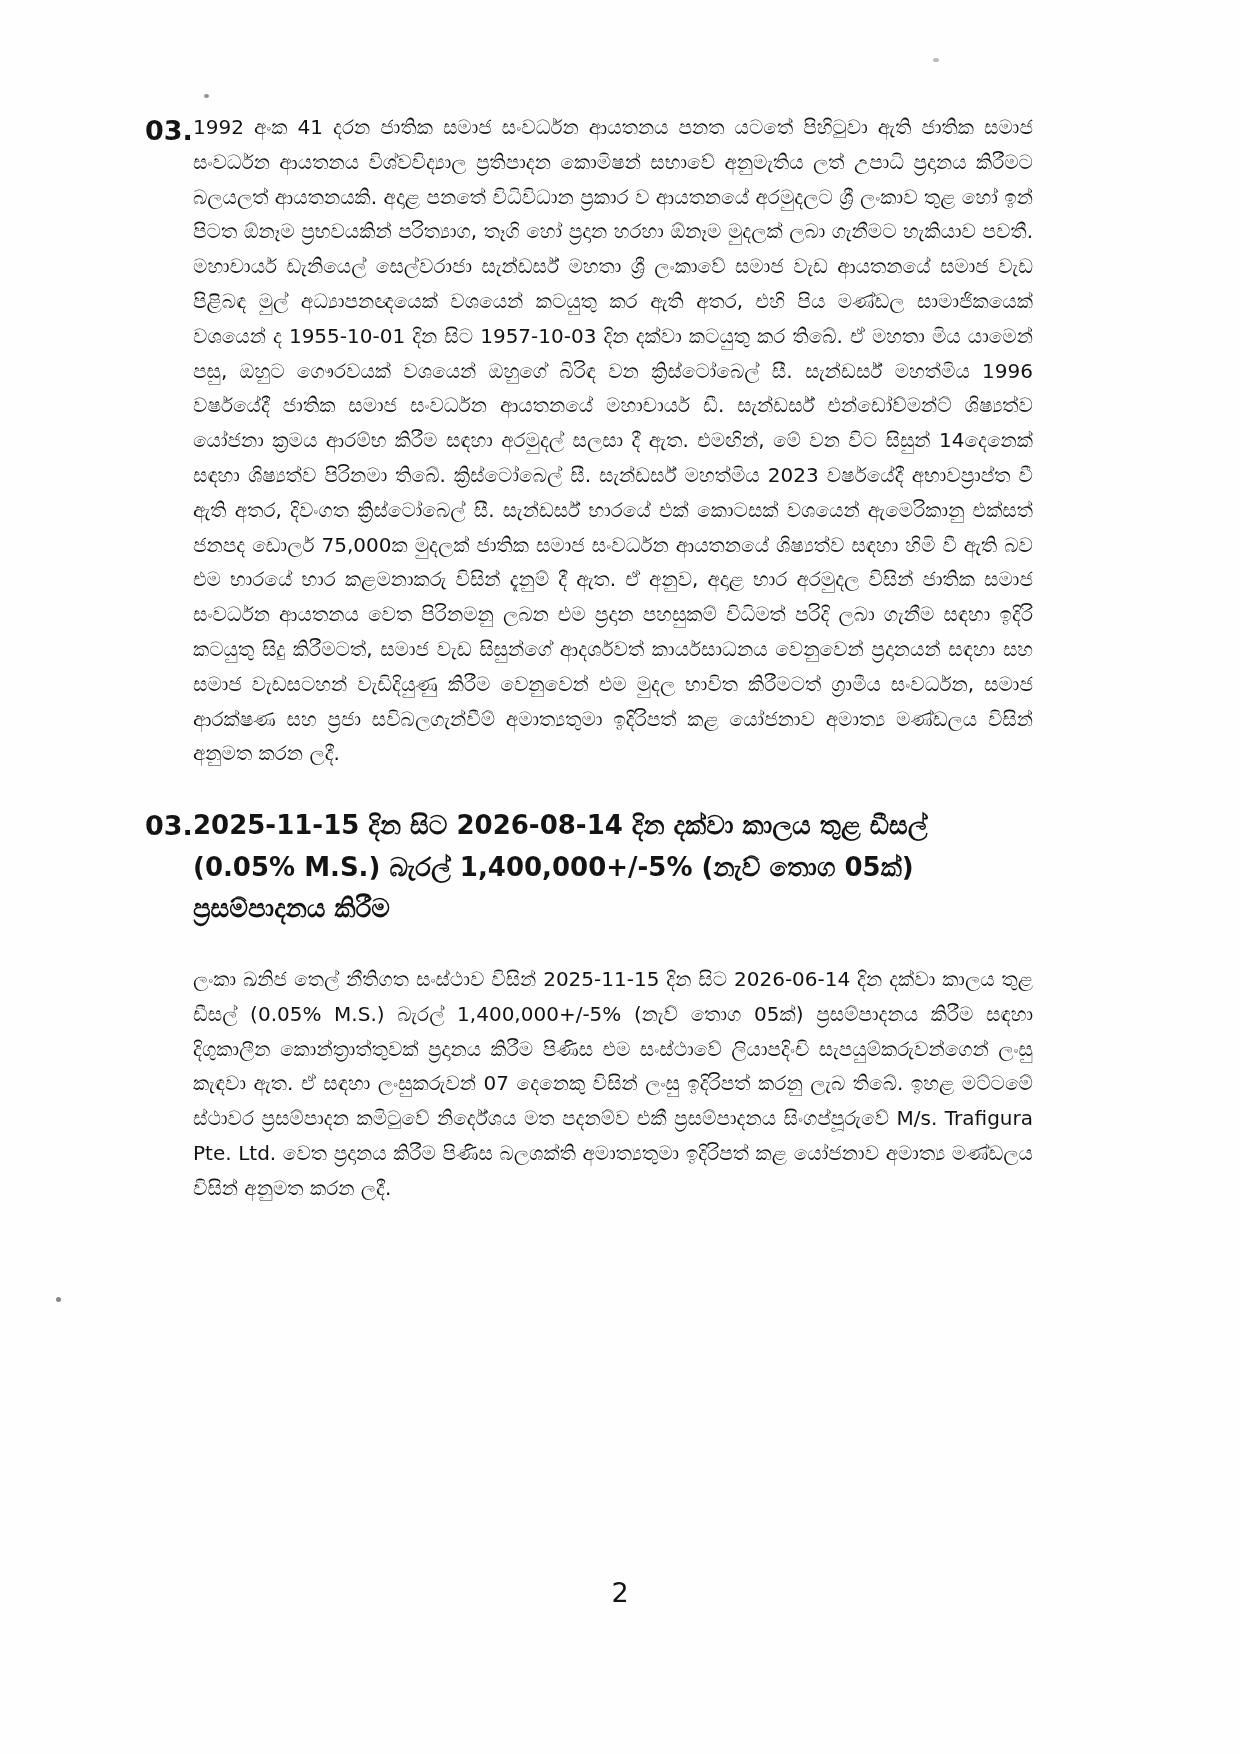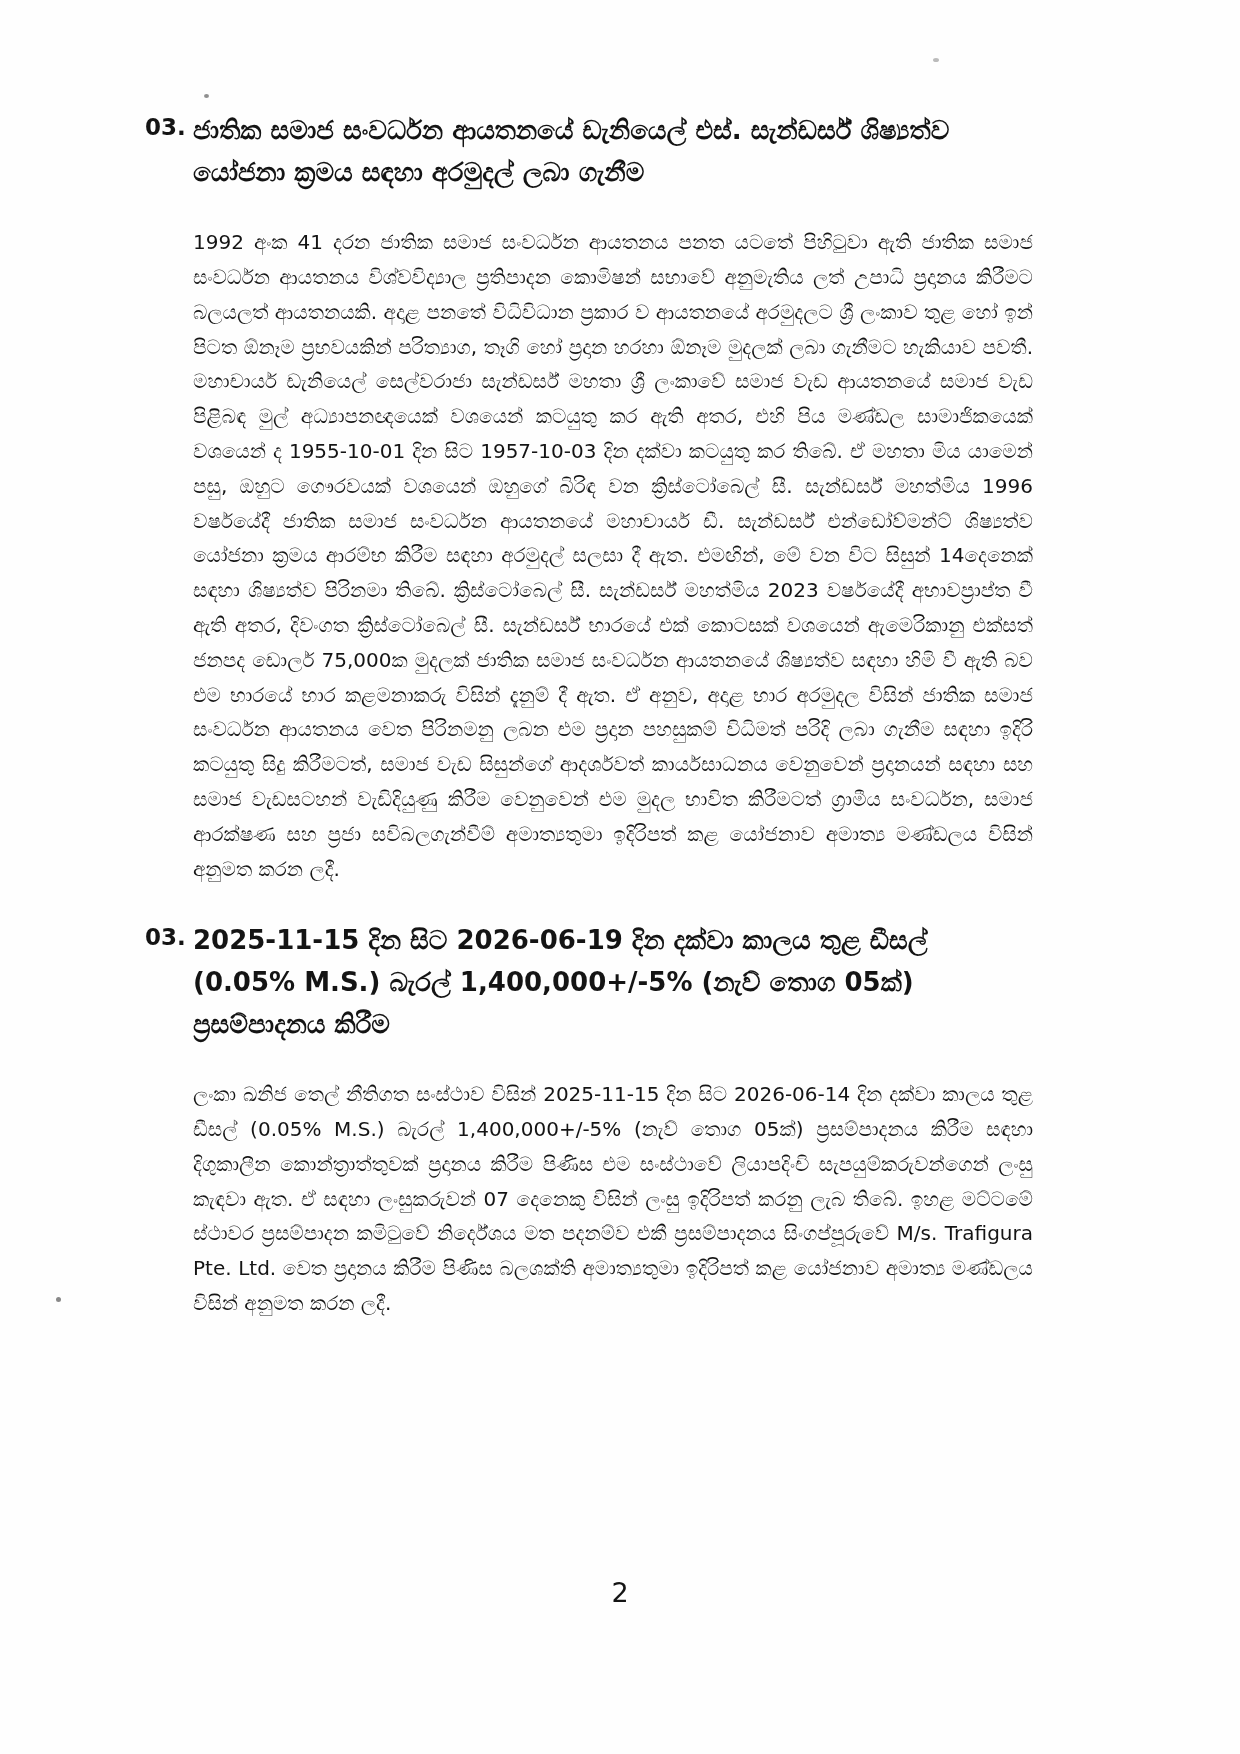--- a/index.html
+++ b/index.html
@@ -24,21 +24,21 @@
     width: 888px;
   }
   .item {
     display: flex;
     align-items: flex-start;
     margin-bottom: 34px;
   }
   .item-number {
     flex: 0 0 48px;
     width: 48px;
-    font-size: 23px;
+    font-size: 27px;
     font-weight: bold;
     line-height: 1.55;
   }
   .item-content {
     flex: 1 1 auto;
     min-width: 0;
   }
   .item-heading {
     margin: 0 0 32px 0;
     font-size: 26px;
@@ -78,29 +78,28 @@
 
   <span class="artifact a1"></span>
   <span class="artifact a2"></span>
   <span class="artifact a3"></span>
 
   <div class="content">
 
     <div class="item">
       <div class="item-number">03.</div>
       <div class="item-content">
-        <h2 class="item-heading">ජාතික සමාජ සංවර්ධන ආයතනයේ ඩැනියෙල් එස්. සැන්ඩර්ස් ශිෂ්‍යත්ව යෝජනා ක්‍රමය සඳහා අරමුදල් ලබා ගැනීම</h2>
         <p class="item-body">1992 අංක 41 දරන ජාතික සමාජ සංවර්ධන ආයතනය පනත යටතේ පිහිටුවා ඇති ජාතික සමාජ සංවර්ධන ආයතනය විශ්වවිද්‍යාල ප්‍රතිපාදන කොමිෂන් සභාවේ අනුමැතිය ලත් උපාධි ප්‍රදානය කිරීමට බලයලත් ආයතනයකි. අදාළ පනතේ විධිවිධාන ප්‍රකාර ව ආයතනයේ අරමුදලට ශ්‍රී ලංකාව තුළ හෝ ඉන් පිටත ඕනෑම ප්‍රභවයකින් පරිත්‍යාග, තෑගි හෝ ප්‍රදාන හරහා ඕනෑම මුදලක් ලබා ගැනීමට හැකියාව පවතී. මහාචාර්ය ඩැනියෙල් සෙල්වරාජා සැන්ඩර්ස් මහතා ශ්‍රී ලංකාවේ සමාජ වැඩ ආයතනයේ සමාජ වැඩ පිළිබඳ මුල් අධ්‍යාපනඥයෙක් වශයෙන් කටයුතු කර ඇති අතර, එහි පිය මණ්ඩල සාමාජිකයෙක් වශයෙන් ද 1955-10-01 දින සිට 1957-10-03 දින දක්වා කටයුතු කර තිබේ. ඒ මහතා මිය යාමෙන් පසු, ඔහුට ගෞරවයක් වශයෙන් ඔහුගේ බිරිඳ වන ක්‍රිස්ටෝබෙල් සී. සැන්ඩර්ස් මහත්මිය 1996 වර්ෂයේදී ජාතික සමාජ සංවර්ධන ආයතනයේ මහාචාර්ය ඩී. සැන්ඩර්ස් එන්ඩෝව්මන්ට් ශිෂ්‍යත්ව යෝජනා ක්‍රමය ආරම්භ කිරීම සඳහා අරමුදල් සලසා දී ඇත. එමඟින්, මේ වන විට සිසුන් 14දෙනෙක් සඳහා ශිෂ්‍යත්ව පිරිනමා තිබේ. ක්‍රිස්ටෝබෙල් සී. සැන්ඩර්ස් මහත්මිය 2023 වර්ෂයේදී අභාවප්‍රාප්ත වී ඇති අතර, දිවංගත ක්‍රිස්ටෝබෙල් සී. සැන්ඩර්ස් භාරයේ එක් කොටසක් වශයෙන් ඇමෙරිකානු එක්සත් ජනපද ඩොලර් 75,000ක මුදලක් ජාතික සමාජ සංවර්ධන ආයතනයේ ශිෂ්‍යත්ව සඳහා හිමි වී ඇති බව එම භාරයේ භාර කළමනාකරු විසින් දැනුම් දී ඇත. ඒ අනුව, අදාළ භාර අරමුදල විසින් ජාතික සමාජ සංවර්ධන ආයතනය වෙත පිරිනමනු ලබන එම ප්‍රදාන පහසුකම් විධිමත් පරිදි ලබා ගැනීම සඳහා ඉදිරි කටයුතු සිදු කිරීමටත්, සමාජ වැඩ සිසුන්ගේ ආදර්ශවත් කාර්යසාධනය වෙනුවෙන් ප්‍රදානයන් සඳහා සහ සමාජ වැඩසටහන් වැඩිදියුණු කිරීම වෙනුවෙන් එම මුදල භාවිත කිරීමටත් ග්‍රාමීය සංවර්ධන, සමාජ ආරක්ෂණ සහ ප්‍රජා සවිබලගැන්වීම් අමාත්‍යතුමා ඉදිරිපත් කළ යෝජනාව අමාත්‍ය මණ්ඩලය විසින් අනුමත කරන ලදී.</p>
       </div>
     </div>
 
     <div class="item">
       <div class="item-number">03.</div>
       <div class="item-content">
-        <h2 class="item-heading">2025-11-15 දින සිට 2026-06-19 දින දක්වා කාලය තුළ ඩීසල් (0.05% M.S.) බැරල් 1,400,000+/-5% (නැව් තොග 05ක්) ප්‍රසම්පාදනය කිරීම</h2>
+        <h2 class="item-heading">2025-11-15 දින සිට 2026-08-14 දින දක්වා කාලය තුළ ඩීසල් (0.05% M.S.) බැරල් 1,400,000+/-5% (නැව් තොග 05ක්) ප්‍රසම්පාදනය කිරීම</h2>
         <p class="item-body">ලංකා ඛනිජ තෙල් නීතිගත සංස්ථාව විසින් 2025-11-15 දින සිට 2026-06-14 දින දක්වා කාලය තුළ ඩීසල් (0.05% M.S.) බැරල් 1,400,000+/-5% (නැව් තොග 05ක්) ප්‍රසම්පාදනය කිරීම සඳහා දිගුකාලීන කොන්ත්‍රාත්තුවක් ප්‍රදානය කිරීම පිණිස එම සංස්ථාවේ ලියාපදිංචි සැපයුම්කරුවන්ගෙන් ලංසු කැඳවා ඇත. ඒ සඳහා ලංසුකරුවන් 07 දෙනෙකු විසින් ලංසු ඉදිරිපත් කරනු ලැබ තිබේ. ඉහළ මට්ටමේ ස්ථාවර ප්‍රසම්පාදන කමිටුවේ නිර්දේශය මත පදනම්ව එකී ප්‍රසම්පාදනය සිංගප්පූරුවේ M/s. Trafigura Pte. Ltd. වෙත ප්‍රදානය කිරීම පිණිස බලශක්ති අමාත්‍යතුමා ඉදිරිපත් කළ යෝජනාව අමාත්‍ය මණ්ඩලය විසින් අනුමත කරන ලදී.</p>
       </div>
     </div>
 
   </div>
 
   <div class="page-number">2</div>
 
 </div>
 

